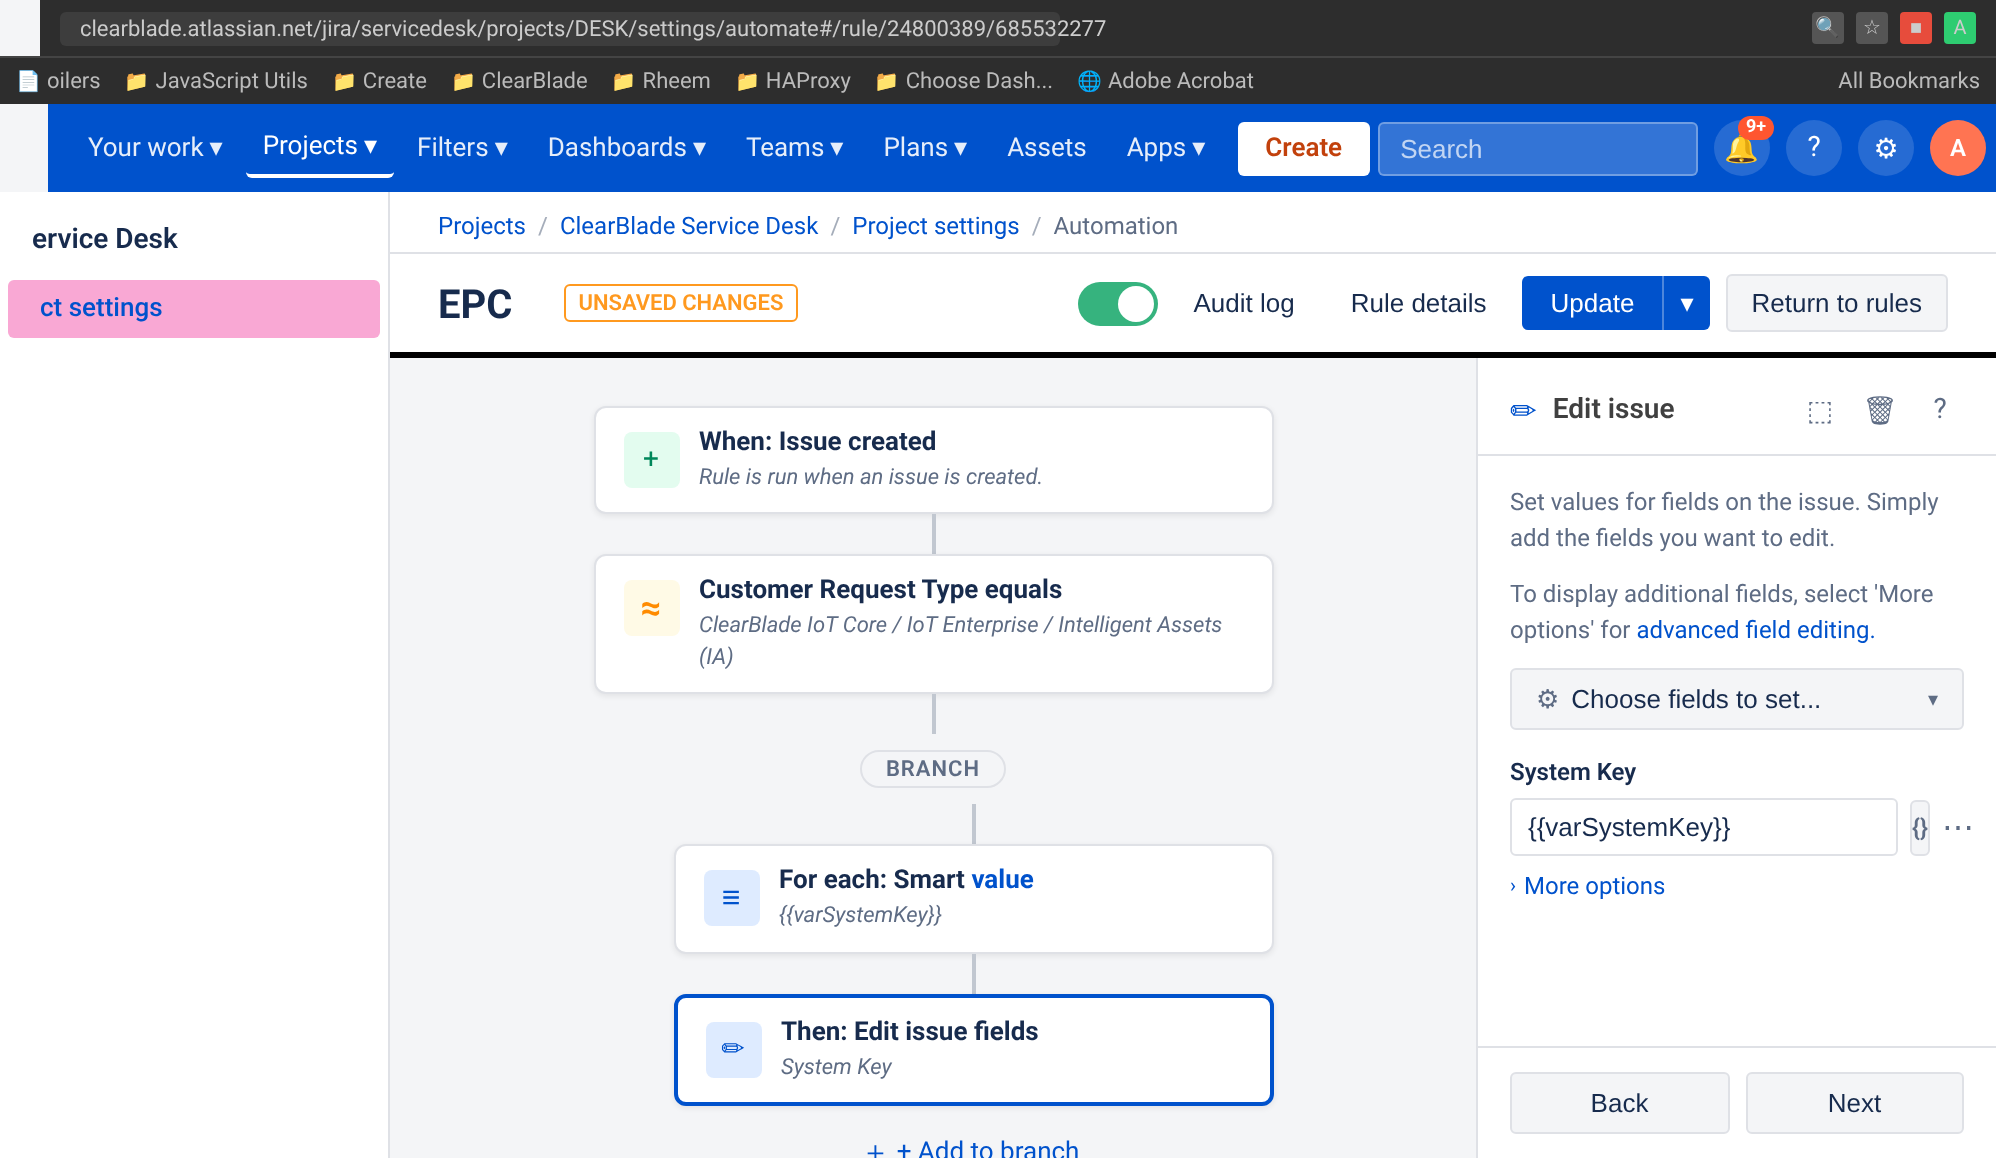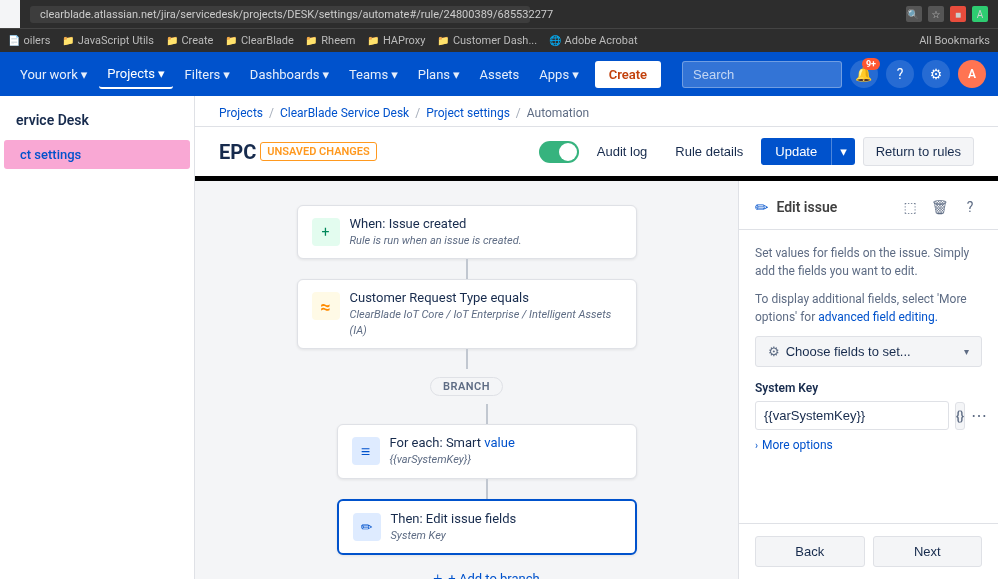--- a/index.html
+++ b/index.html
@@ -42,20 +42,21 @@
     .all-bookmarks { margin-left: auto; color: #bbb; font-size: 11px; }
 
     
     .nav-bar {
       background: #0052cc;
       height: 44px;
       display: flex;
       align-items: center;
       padding: 0 12px;
       gap: 4px;
+      margin-left: 24px;
     }
     .nav-item {
       color: rgba(255,255,255,0.9);
       font-size: 13px;
       padding: 6px 8px;
       border-radius: 3px;
       cursor: pointer;
       display: flex;
       align-items: center;
       gap: 3px;
@@ -157,22 +158,22 @@
     }
     .breadcrumb-sep { color: #a5adba; }
     .breadcrumb-link { color: #0052cc; cursor: pointer; }
 
     
     .page-header {
       background: #fff;
       padding: 10px 24px;
       display: flex;
       align-items: center;
-      gap: 4px;
-      border-bottom: 5px solid #000000;
+      gap: 26px;
+      border-bottom: 3px solid #000000;
     }
     .page-title { font-size: 20px; font-weight: 700; color: #172b4d; }
     .unsaved-badge {
       background: transparent;
       color: #ff991f;
       font-size: 11px;
       font-weight: 600;
       border: 1px solid #ff991f;
       border-radius: 3px;
       padding: 2px 6px;
@@ -286,21 +287,21 @@
       border-radius: 4px;
       display: flex; align-items: center; justify-content: center;
       font-size: 14px;
       flex-shrink: 0;
       margin-top: 2px;
     }
     .icon-green { background: #e3fcef; color: #00875a; }
     .icon-orange { background: #fffae6; color: #ff8b00; }
     .icon-blue { background: #deebff; color: #0052cc; }
     .flow-node-content { flex: 1; }
-    .flow-node-title { font-size: 13px; font-weight: 400; color: #172b4d; }
+    .flow-node-title { font-size: 13px; font-weight: 700; color: #172b4d; }
     .flow-node-title .highlight { color: #0052cc; }
     .flow-node-desc { font-size: 11px; color: #5e6c84; margin-top: 2px; line-height: 1.4; font-style: italic; }
 
     
     .branch-label {
       background: #f4f5f7;
       border: 1px solid #dfe1e6;
       border-radius: 12px;
       padding: 2px 12px;
       font-size: 11px;
@@ -515,21 +516,21 @@
   <span class="bookmark-item">
     <span class="bk-icon">📁</span>
     <span>Rheem</span>
   </span>
   <span class="bookmark-item">
     <span class="bk-icon">📁</span>
     <span>HAProxy</span>
   </span>
   <span class="bookmark-item">
     <span class="bk-icon">📁</span>
-    <span>Customer Dash...</span>
+    <span>Choose Dash...</span>
   </span>
   <span class="bookmark-item">
     <span class="bk-icon">🌐</span>
     <span>Adobe Acrobat</span>
   </span>
   <span class="all-bookmarks">All Bookmarks</span>
 </div>
 
 <div class="nav-bar">
   <div class="nav-item">

